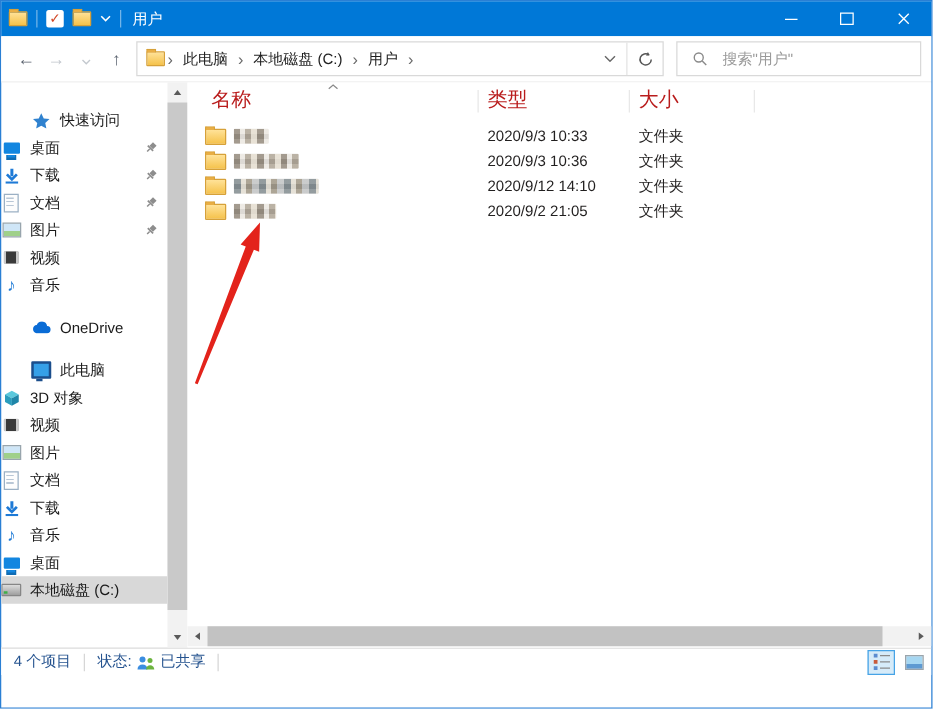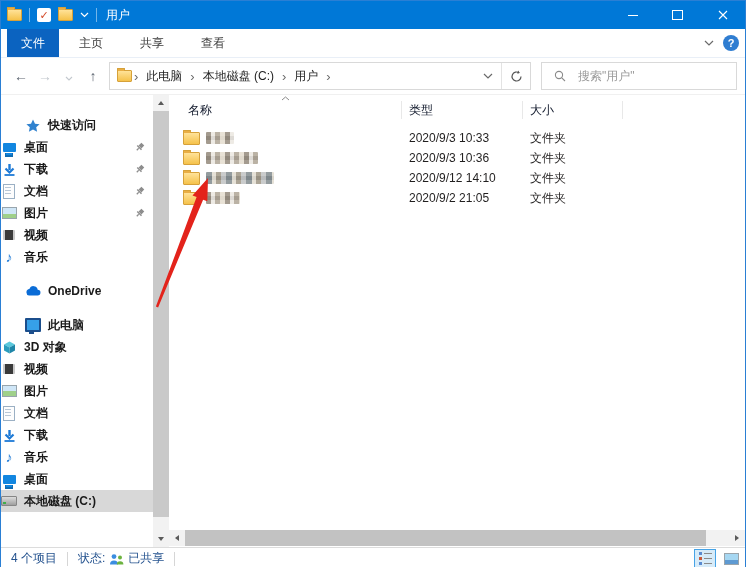--- a/index.html
+++ b/index.html
@@ -35,21 +35,21 @@
   .crumb{font-size:12px;color:#1f1f1f;padding:0 6px;white-space:nowrap;}
   .crumb-sep{font-size:13px;color:#6a6a6a;padding:0 2px;}
   .crumb-spacer{flex:1;}
   .crumb-dd{width:26px;text-align:center;}
   .crumb-refresh{width:28px;height:100%;display:flex;align-items:center;justify-content:center;border-left:1px solid #e3e3e3;}
   .searchbox{width:194px;height:26px;border:1px solid #d9d9d9;display:flex;align-items:center;margin-right:8px;background:#fff;}
   .searchbox input{border:none;outline:none;font-size:12px;color:#444;width:150px;font-family:inherit;background:transparent;}
   .searchbox input::placeholder{color:#9a9a9a;}
   
   .main{position:relative;height:452px;display:flex;border-top:1px solid #f0f0f0;}
-  .sidebar{width:152px;flex:none;padding-top:19px;font-size:12px;color:#1a1a1a;overflow:hidden;font-weight:bold;}
+  .sidebar{width:133px;flex:none;padding-top:19px;font-size:12px;color:#1a1a1a;overflow:hidden;}
   .srow{height:22px;display:flex;align-items:center;position:relative;}
   .srow .sicon{width:16px;display:flex;justify-content:center;flex:none;margin-right:7px;}
   .srow.lvl0{padding-left:24px;}
   .srow.lvl1{}
   .srow.selected{background:#d8d8d8;}
   .srow .pin{position:absolute;right:8px;top:6px;}
   .sgap{height:12px;}
   .slabel{white-space:nowrap;}
   
   .icon-desktop{width:13px;height:9px;background:#1286e0;border-radius:1px;position:relative;}
@@ -71,21 +71,21 @@
   .vs-thumb{width:16px;background:#c9c9c9;flex:none;height:calc(100% - 46px);}
   .vs-gap{flex:1;}
   .tri{width:0;height:0;}
   .tri.up{border-left:3.5px solid transparent;border-right:3.5px solid transparent;border-bottom:4.5px solid #5a5a5a;}
   .tri.down{border-left:3.5px solid transparent;border-right:3.5px solid transparent;border-top:4.5px solid #5a5a5a;}
   .tri.left{border-top:3.5px solid transparent;border-bottom:3.5px solid transparent;border-right:4.5px solid #5a5a5a;}
   .tri.right{border-top:3.5px solid transparent;border-bottom:3.5px solid transparent;border-left:4.5px solid #5a5a5a;}
   
   .files{flex:1;position:relative;background:#fff;}
   .cols{display:grid;grid-template-columns:233px 121px 100px 87px 1fr;height:29px;align-items:center;
-        font-size:12px;color:#0f172a;position:relative;}
+        font-size:16px;color:#b91c1c;position:relative;}
   .cols .col{height:18px;line-height:18px;border-right:1px solid #e8e8e8;padding-left:7px;}
   .cols .col.first{padding-left:19px;}
   .sort-asc{position:absolute;left:112px;top:1px;}
   .frow{display:grid;grid-template-columns:233px 121px 100px 87px 1fr;height:20px;align-items:center;font-size:12px;color:#211f1f;}
   .fname{display:flex;align-items:center;gap:6px;padding-left:14px;}
   .redact{height:12px;border-radius:1px;background-color:#c9bead;
      background-image:repeating-linear-gradient(90deg,rgba(110,100,88,.5) 0 5px,rgba(255,255,255,.55) 5px 9px,rgba(150,140,125,.45) 9px 14px,rgba(236,230,218,.8) 14px 19px),
                       repeating-linear-gradient(0deg,rgba(255,255,255,.3) 0 4px,rgba(105,110,120,.22) 4px 8px);}
   .redact.w1{width:28px;}
   .redact.w2{width:52px;}
@@ -142,34 +142,20 @@
           <span class="glyph-max"></span>
         </div>
       <div class="cap">
         <svg width="10" height="10">
             <path d="M1 1 L9 9 M9 1 L1 9" stroke="#fff" stroke-width="1.1"></path>
           </svg>
       </div>
     </div>
   </div>
 
-  <div class="tabsrow">
-    <div class="tab active">文件</div>
-    <div class="tab">主页</div>
-    <div class="tab">共享</div>
-    <div class="tab">查看</div>
-    <div class="tabsrow-right">
-      <span>
-        <svg width="10" height="6">
-            <path d="M1 1 l4 4 4-4" stroke="#6a6a6a" fill="none" stroke-width="1.2"></path>
-          </svg>
-      </span>
-      <span class="help-circle">?</span>
-    </div>
-  </div>
 
   <div class="addrrow">
     <div class="navbtns">
       <span class="navbtn">←</span>
       <span class="navbtn disabled">→</span>
       <span class="navbtn disabled">
         <svg width="8" height="5" style="display:inline-block">
             <path d="M1 1 l3 3 3-3" stroke="#c3c8ce" fill="none" stroke-width="1.1"></path>
           </svg>
       </span>

